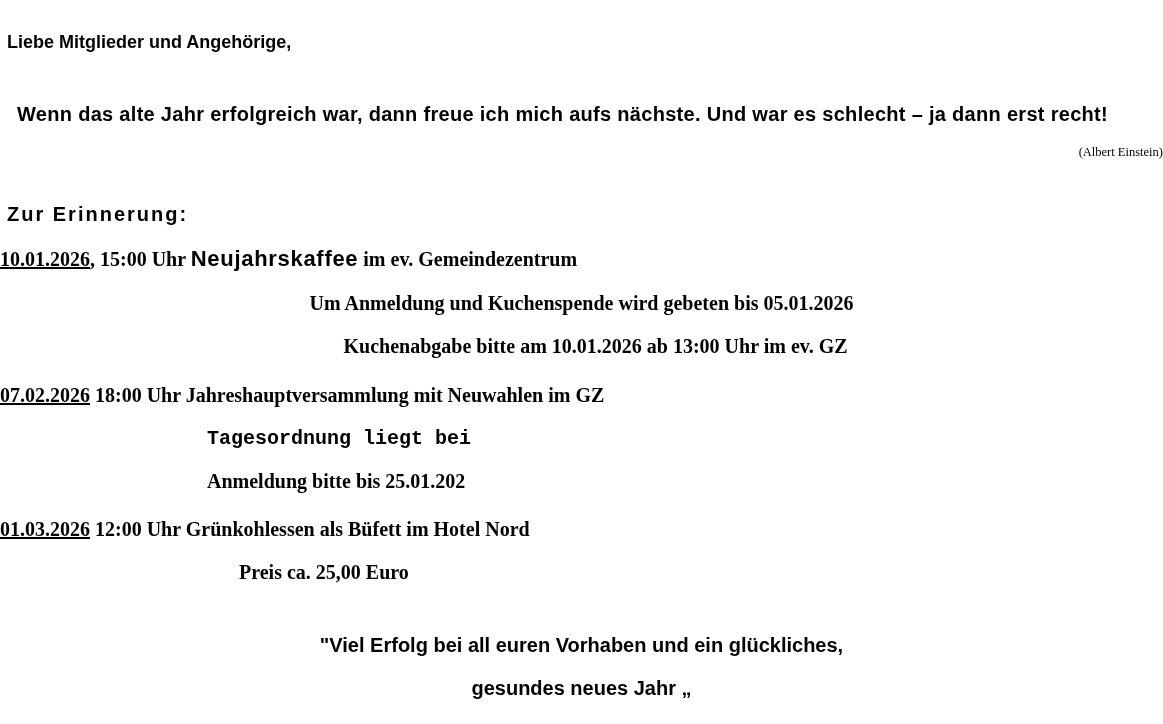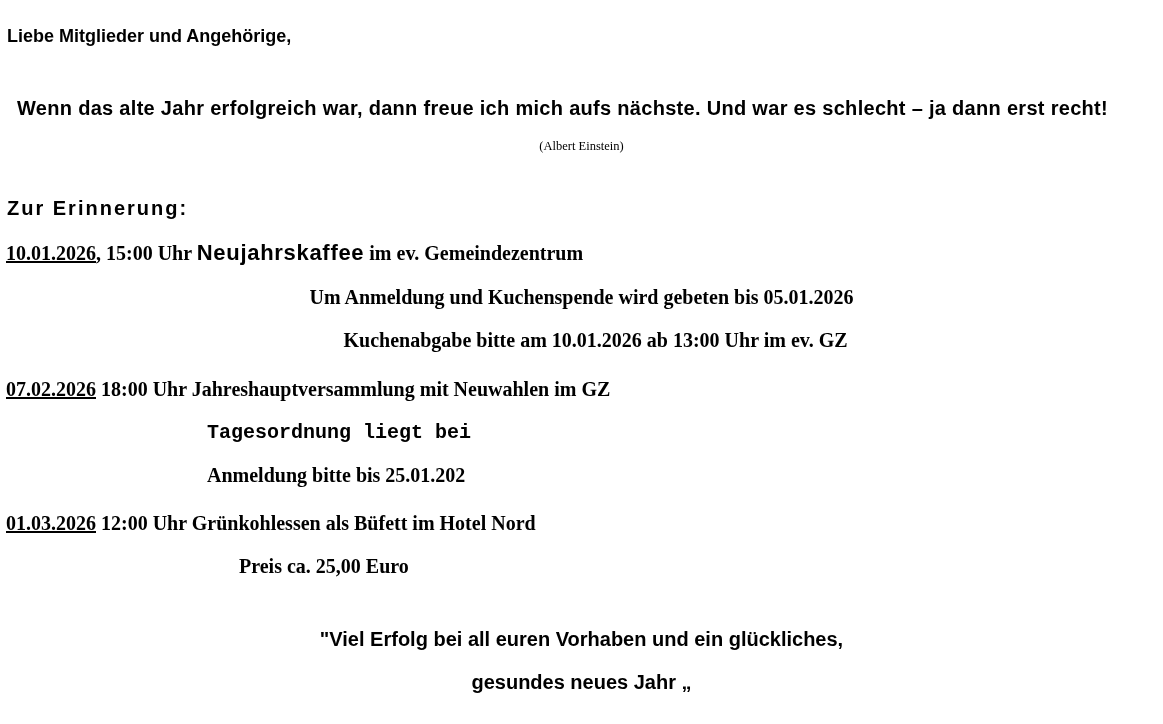--- a/index.html
+++ b/index.html
@@ -5,50 +5,50 @@
 <style>
   html, body { margin: 0; padding: 0; background: #ffffff; }
   .page {
     position: relative;
     width: 1163px;
     height: 724px;
     background: #ffffff;
     color: #000000;
     overflow: hidden;
     box-sizing: border-box;
-    padding-top: 8px;
+    padding-top: 14px;
   }
   .sans  { font-family: "Liberation Sans", sans-serif; font-weight: bold; }
   .serif { font-family: "Liberation Serif", serif; font-weight: bold; }
 
   .line { display: block; }
 
   .greeting {
     font-size: 18px; line-height: 21px;
     margin-left: 7px;
   }
   .quote {
     font-size: 20px; line-height: 22px;
     margin-top: 50px; margin-left: 17px;
     letter-spacing: 0.3px;
     white-space: nowrap;
   }
   .quote-attr {
     font-family: "Liberation Serif", serif; font-weight: normal;
     font-size: 12.5px; line-height: 15px;
-    text-align: center; margin-top: 2px;
+    text-align: right; margin-top: 2px;
   }
   .reminder {
     font-size: 20px; line-height: 23px;
     letter-spacing: 2px;
     margin-top: 43px; margin-left: 7px;
   }
   .event-line {
     font-size: 20px; line-height: 23px;
-    margin-left: 6px;
+    margin-left: 0;
     white-space: nowrap;
   }
   .event-1 { margin-top: 13px; line-height: 26px; }
   .event-2 { margin-top: 21px; }
   .event-3 { margin-top: 26px; }
   .event-4 { margin-top: 25px; }
   .date-underline { text-decoration: underline; }
   .event-highlight {
     font-family: "Liberation Sans", sans-serif; font-weight: bold;
     font-size: 22px; letter-spacing: 0.7px;

